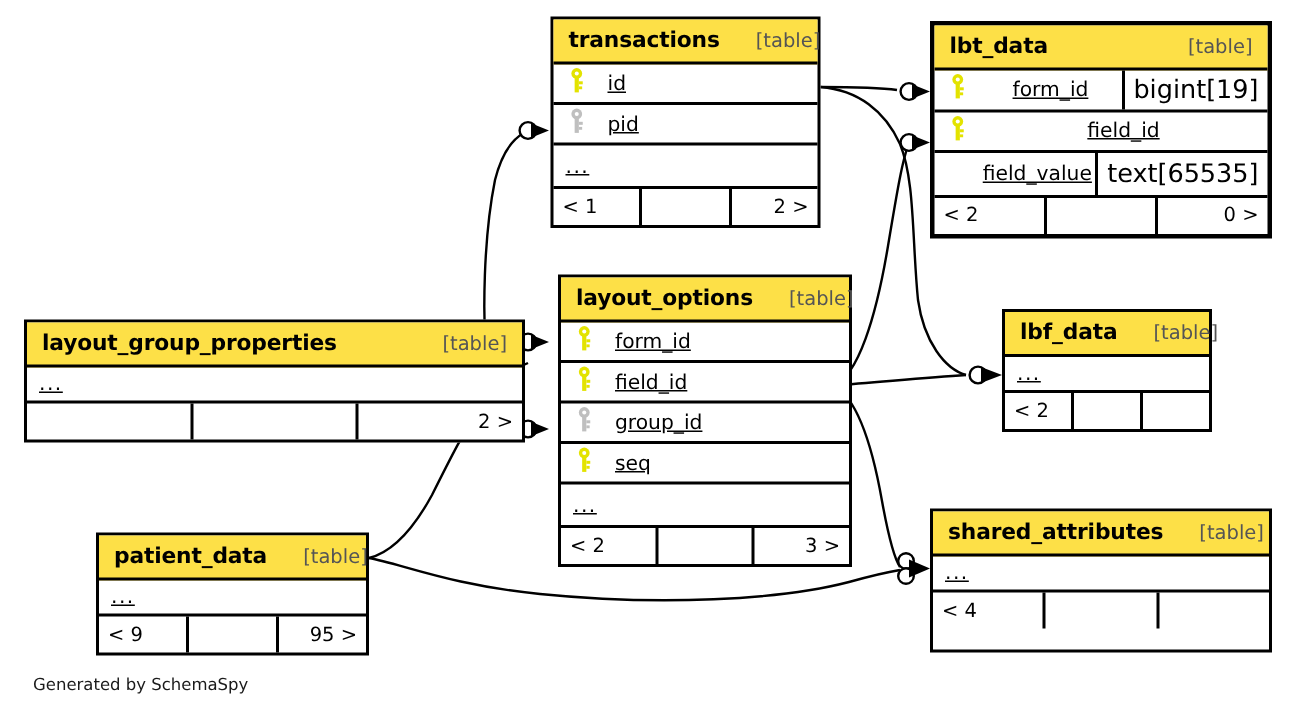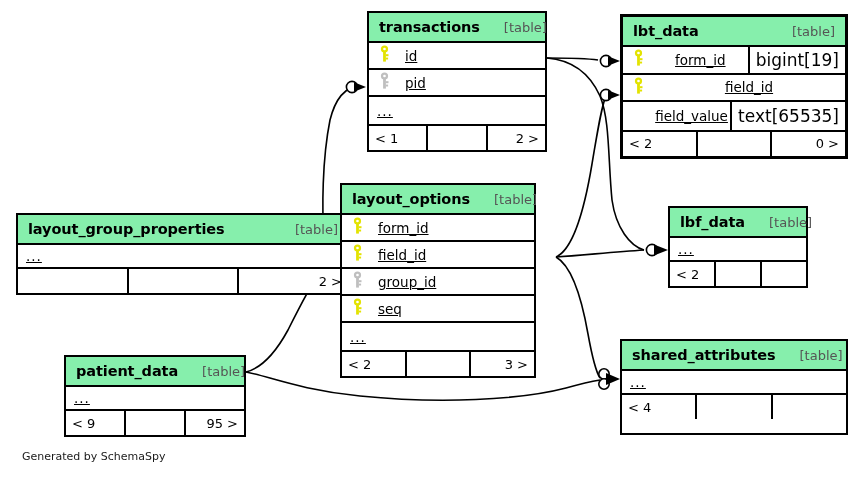--- a/index.html
+++ b/index.html
@@ -16,21 +16,21 @@
 
   .table-node{
     position:absolute;
     background:#ffffff;
     border:2px solid #000000;
     box-sizing:border-box;
   }
   .table-node.focus{border-width:3px;}
 
   .tbl-header{
-    background:#86efac;
+    background:#fde047;
     border-bottom:2px solid #000;
     height:30px;
     display:flex;
     align-items:center;
     padding:0 10px;
     box-sizing:border-box;
     white-space:nowrap;
   }
   .tbl-name{
     font-weight:bold;
@@ -267,21 +267,21 @@
           <div class="row ellipsis" style="height:22px">
             <span class="colname">...</span>
           </div>
         </div>
         <div class="tbl-footer">
           <span class="fcell left"></span>
           <span class="fcell"></span>
           <span class="fcell right">2 &gt;</span>
         </div>
       </div>
-      <div class="table-node" style="left: 340px; top: 183px; width: 196px; height: 195px;">
+      <div class="table-node" style="left: 372px; top: 183px; width: 196px; height: 195px;">
         <div class="tbl-header">
           <span class="tbl-name">layout_options</span>
           <span class="tbl-kind">[table]</span>
         </div>
         <div class="tbl-rows">
           <div class="row" style="height:27px">
             <span class="keycell">
               <span class="keyicon"><svg width="11" height="17" viewBox="0 0 11 17" xmlns="http://www.w3.org/2000/svg">
                   <circle cx="5.5" cy="4" r="3.6" fill="#e3e300"></circle>
                   <circle cx="5.5" cy="4" r="1.35" fill="#ffffff"></circle>

